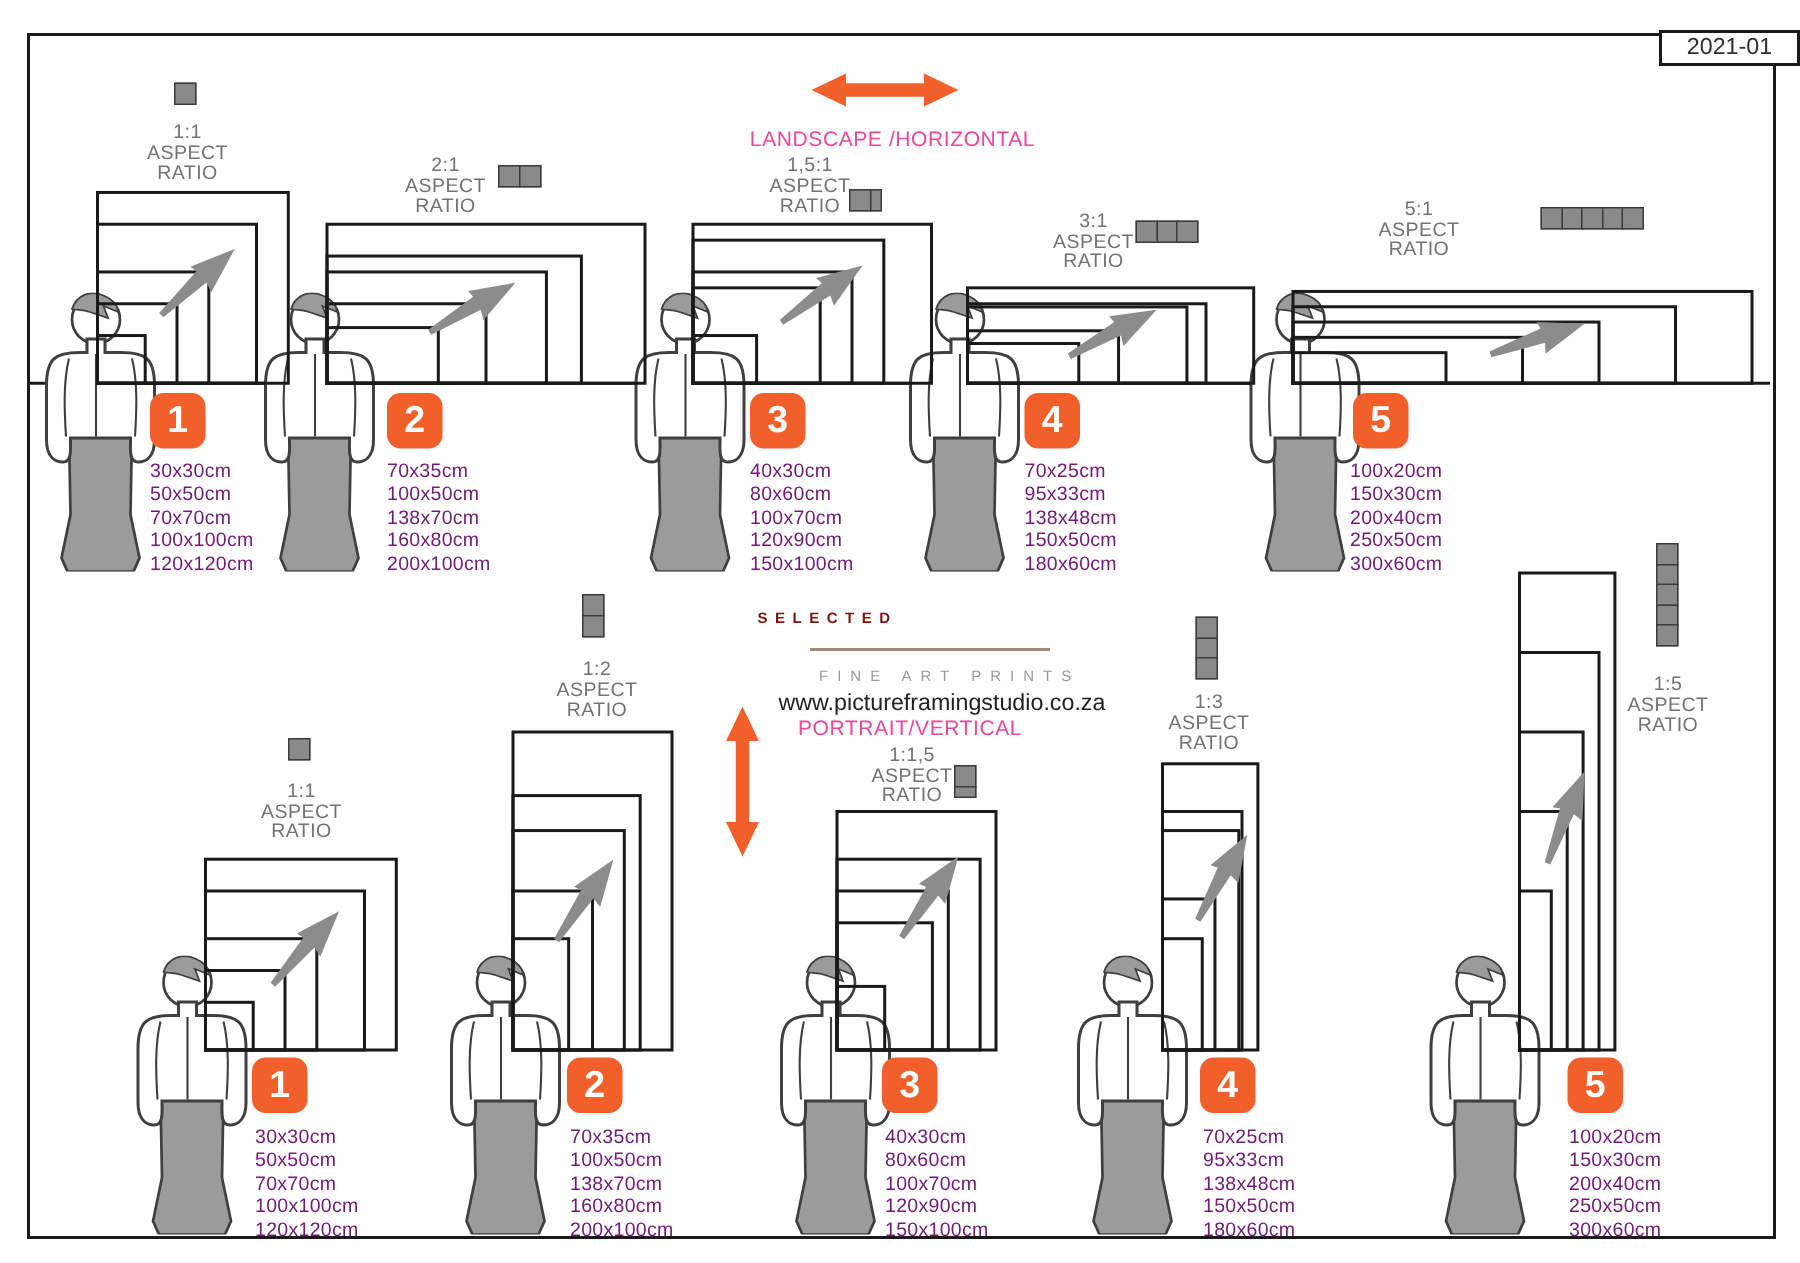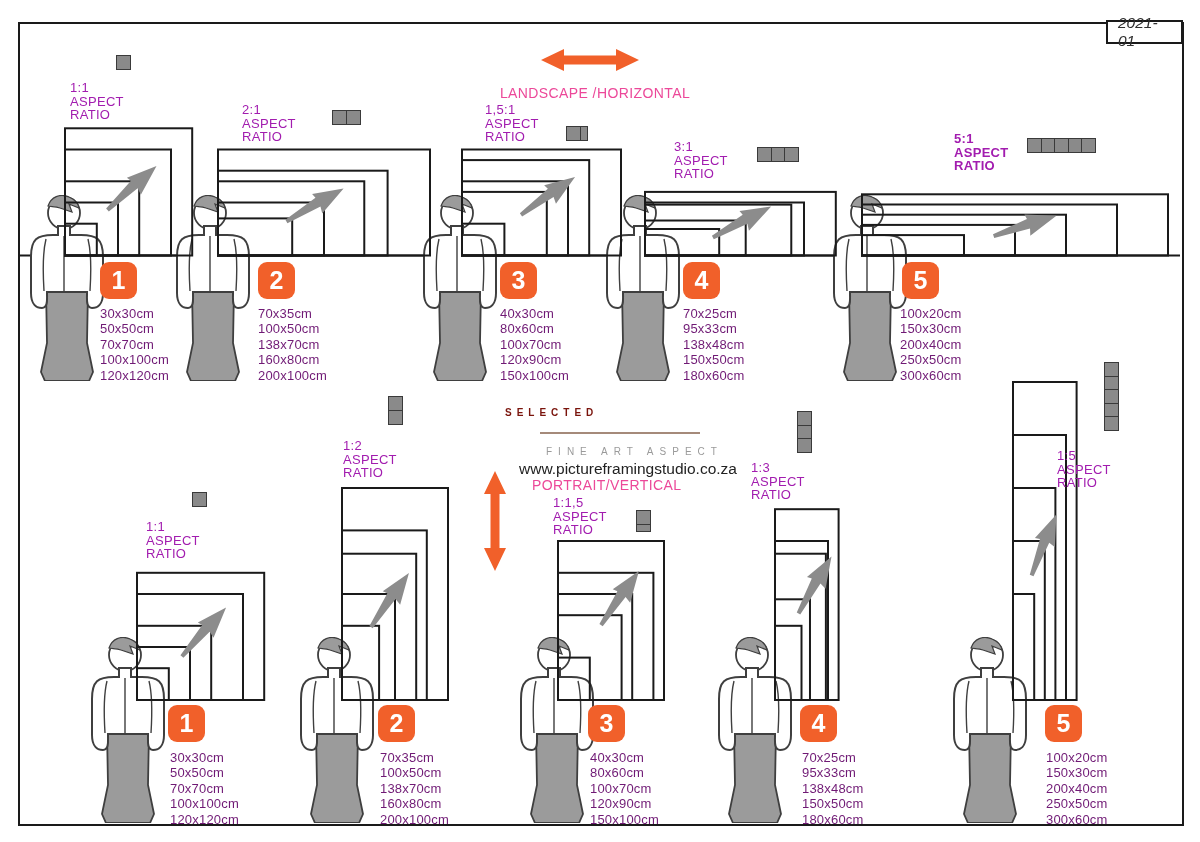--- a/index.html
+++ b/index.html
@@ -5,37 +5,37 @@
   html,body{margin:0;padding:0;background:#e8e8e8;}
   .page{position:relative;width:1200px;height:842px;background:#ffffff;overflow:hidden;
         font-family:"Liberation Sans",sans-serif;color:#2f2f2f;}
   .page-border{position:absolute;left:18px;top:22px;width:1162px;height:800px;
         border:2px solid #1a1a1a;pointer-events:none;}
   #scene{position:absolute;left:0;top:0;}
   .hbox{position:absolute;background:#fff;border:2px solid #1a1a1a;display:flex;
         align-items:center;padding:0 10px;box-sizing:border-box;}
   .hbox.left{left:20px;top:22px;width:300px;height:25px;font-size:16.5px;letter-spacing:.3px;}
   .hbox.center{left:453px;top:22px;width:292px;height:25px;}
-  .hbox.right{left:1106px;top:20px;width:77px;height:24px;font-size:15.5px;justify-content:center;font-style:italic;}
+  .hbox.right{left:1106px;top:20px;width:94px;height:24px;font-size:15.5px;justify-content:center;}
   .hbox .big{font-size:16.5px;letter-spacing:.3px;white-space:pre;}
   .hbox .small{font-size:11.5px;margin-left:6px;white-space:nowrap;}
   .caption{position:absolute;font-size:14px;color:#ec4899;letter-spacing:.4px;}
   .h-arrow{position:absolute;left:540px;top:46px;color:var(--accent);}
   .v-arrow{position:absolute;left:481px;top:470px;color:var(--accent);}
   .logo-selected{position:absolute;left:505px;top:407px;font-size:10px;font-weight:bold;
         letter-spacing:5px;color:var(--logo-red);}
   .logo-artworks{position:absolute;left:539px;top:412px;font-size:30px;font-weight:800;
         letter-spacing:0px;color:#151515;}
   .logo-line{position:absolute;left:540px;top:432px;width:160px;height:1.5px;background:#a58a7a;}
   .logo-sub{position:absolute;left:546px;top:446px;font-size:10px;letter-spacing:6px;color:#9a9a9a;}
   .website{position:absolute;left:498px;top:460px;font-size:15.5px;color:#222;margin-left:21px;}
   .portrait-caption{position:absolute;left:0;top:477px;width:1200px;}
   .portrait-caption .inner{position:absolute;left:532px;}
-  .aspect-label{position:absolute;width:110px;font-size:13px;
-        line-height:13.5px;color:#a21caf;letter-spacing:.3px;}
+  .aspect-label{position:absolute;width:110px;text-align:center;font-size:13px;
+        line-height:13.5px;color:#737373;letter-spacing:.3px;}
   .badge{position:absolute;width:37px;height:37px;border-radius:9px;background:var(--accent);
         color:#fff;font-size:25px;font-weight:bold;display:flex;align-items:center;
         justify-content:center;}
   .sizes{position:absolute;font-size:13px;line-height:15.4px;color:#701a75;letter-spacing:.2px;}
   .ratio-icon{position:absolute;display:flex;}
   .ratio-icon.v{flex-direction:column;}
   .ratio-icon .cell{background:#8a8a8a;border:1.5px solid #3a3a3a;box-sizing:border-box;}
   .landscape-caption-wrap{position:absolute;left:495px;top:84px;width:200px;text-align:center;}
 </style>
 </head>
@@ -143,21 +143,21 @@
   </div>
 
   <div class="v-arrow">
     <svg width="28" height="102">
         <path d="M14,1 L25,24 L18.5,24 L18.5,78 L25,78 L14,101 L3,78 L9.5,78 L9.5,24 L3,24 Z" fill="currentColor"></path>
       </svg>
   </div>
 
   <div class="logo-selected">SELECTED</div>
   <div class="logo-line"></div>
-  <div class="logo-sub">FINE ART ASPECT</div>
+  <div class="logo-sub">FINE ART PRINTS</div>
   <div class="website">www.pictureframingstudio.co.za</div>
   <div class="portrait-caption">
     <span class="inner caption">PORTRAIT/VERTICAL</span>
   </div>
 
   <div id="groups-layer">
       <div class="aspect-label" style="left: 70px; top: 81px;">
         <div class="">1:1</div>
         <div class="">ASPECT</div>
         <div class="">RATIO</div>
@@ -218,21 +218,21 @@
         <div class="cell" style="width: 15px; height: 15px; margin-left: -1.5px;"></div>
       </div>
       <div class="badge" style="left: 683px; top: 262px;">4</div>
       <div class="sizes" style="left: 683px; top: 306px;">
         <div class="">70x25cm</div>
         <div class="">95x33cm</div>
         <div class="">138x48cm</div>
         <div class="">150x50cm</div>
         <div class="">180x60cm</div>
       </div>
-      <div class="aspect-label" style="left: 954px; top: 132px; font-weight: bold;">
+      <div class="aspect-label" style="left: 891px; top: 132px;">
         <div class="">5:1</div>
         <div class="">ASPECT</div>
         <div class="">RATIO</div>
       </div>
       <div class="ratio-icon h" style="left: 1027px; top: 138px;">
         <div class="cell" style="width: 15px; height: 15px;"></div>
         <div class="cell" style="width: 15px; height: 15px; margin-left: -1.5px;"></div>
         <div class="cell" style="width: 15px; height: 15px; margin-left: -1.5px;"></div>
         <div class="cell" style="width: 15px; height: 15px; margin-left: -1.5px;"></div>
         <div class="cell" style="width: 15px; height: 15px; margin-left: -1.5px;"></div>

